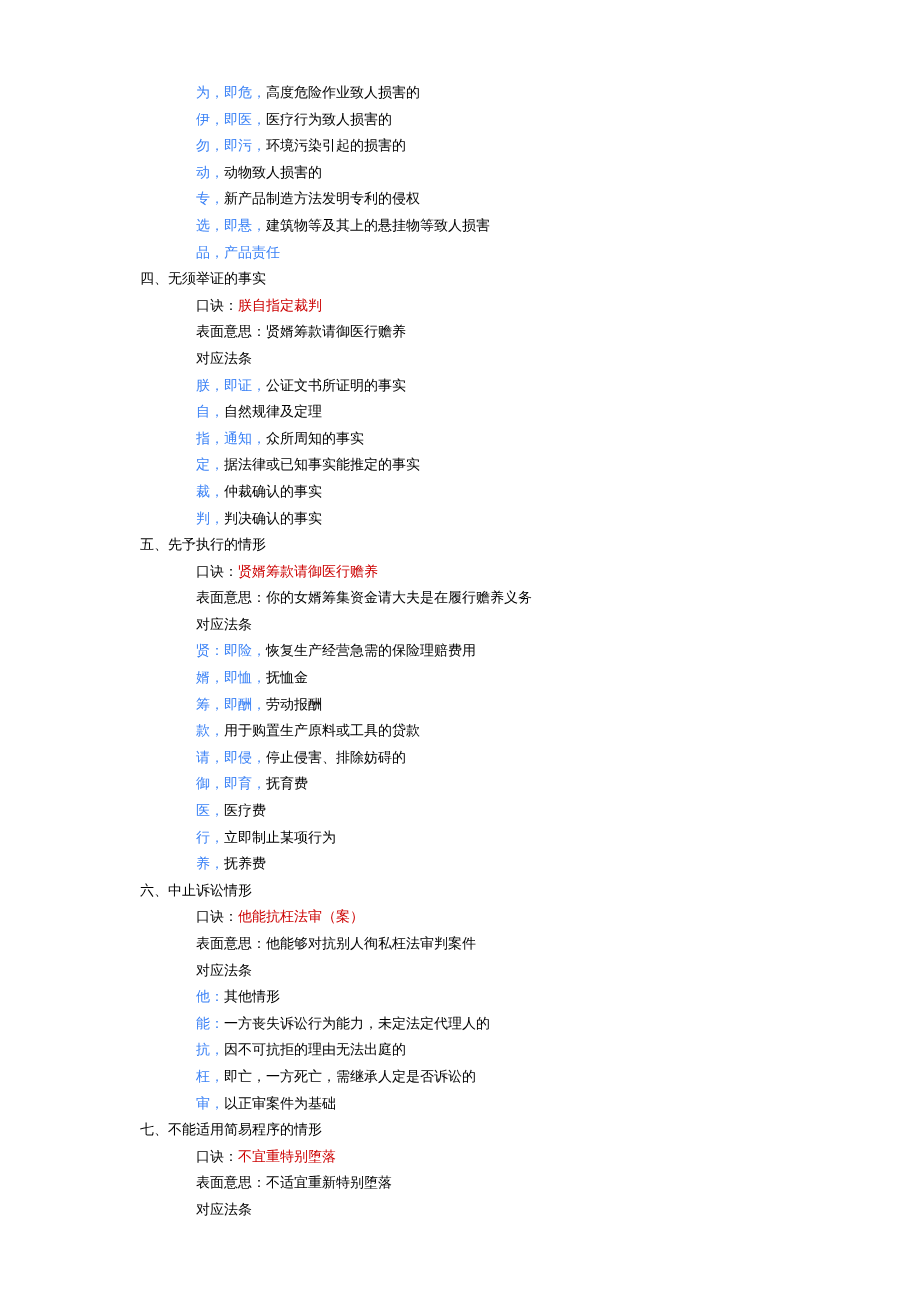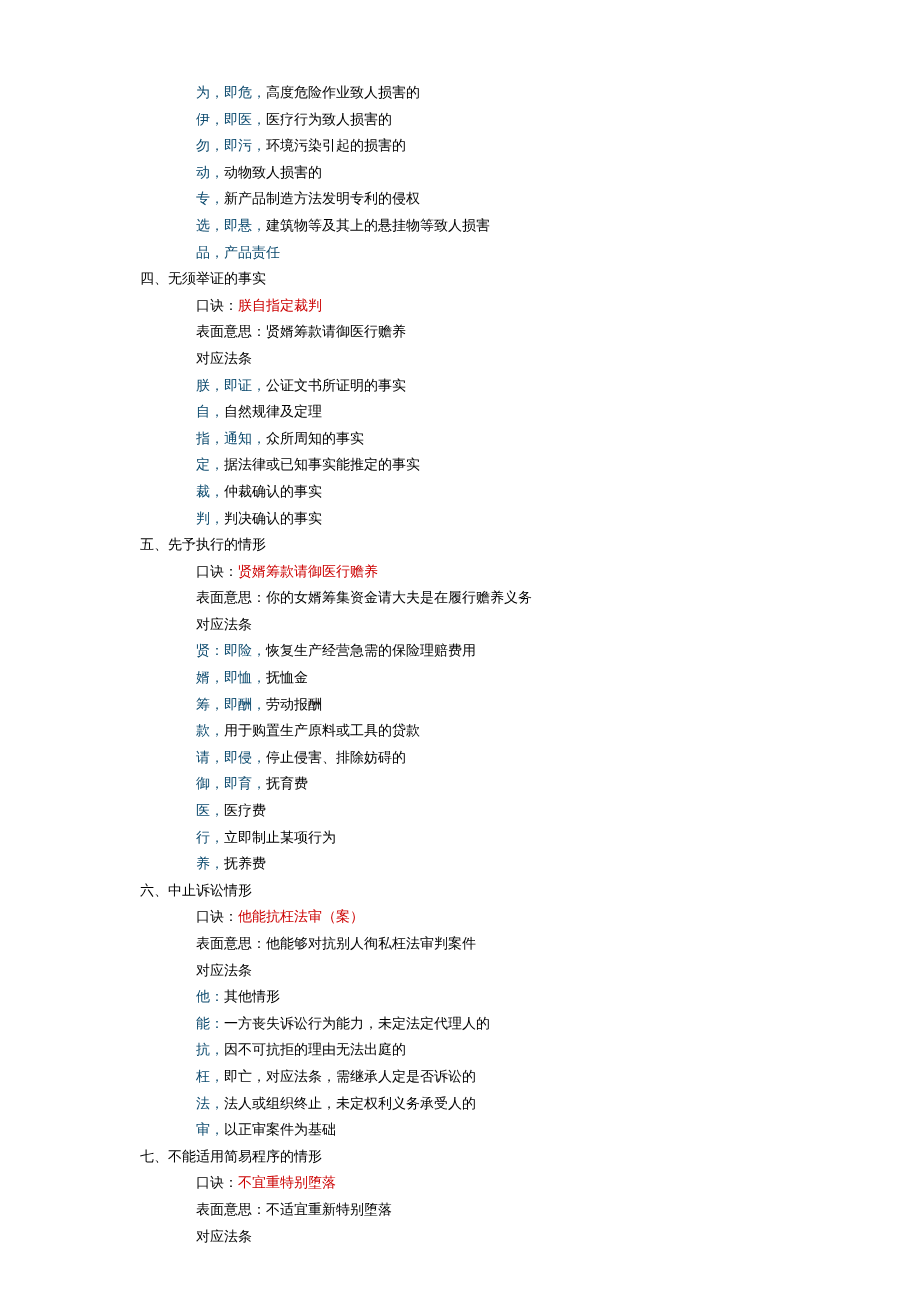--- a/index.html
+++ b/index.html
@@ -12,21 +12,21 @@
     padding: 80px 60px 60px 140px;
     width: 920px;
     box-sizing: border-box;
   }
   .line {
     white-space: nowrap;
   }
   .indent-1 { padding-left: 0; }
   .indent-2 { padding-left: 56px; }
   .indent-3 { padding-left: 56px; }
-  .blue { color: #0c4a6e; font-weight: normal; }
+  .blue { color: #3b82f6; font-weight: normal; }
   .red { color: #cc0000; font-weight: normal; }
   .black { color: #000; }
 </style>
 </head>
 <body>
 
 <div id="content">
     <div class="line indent-3"><span class="blue">为，即危，</span><span class="black">高度危险作业致人损害的</span></div>
     <div class="line indent-3"><span class="blue">伊，即医，</span><span class="black">医疗行为致人损害的</span></div>
     <div class="line indent-3"><span class="blue">勿，即污，</span><span class="black">环境污染引起的损害的</span></div>
@@ -57,20 +57,19 @@
     <div class="line indent-3"><span class="blue">医，</span><span class="black">医疗费</span></div>
     <div class="line indent-3"><span class="blue">行，</span><span class="black">立即制止某项行为</span></div>
     <div class="line indent-3"><span class="blue">养，</span><span class="black">抚养费</span></div>
     <div class="line indent-1"><span class="black">六、中止诉讼情形</span></div>
     <div class="line indent-2"><span class="black">口诀：</span><span class="red">他能抗枉法审（案）</span></div>
     <div class="line indent-2"><span class="black">表面意思：</span><span class="black">他能够对抗别人徇私枉法审判案件</span></div>
     <div class="line indent-2"><span class="black">对应法条</span></div>
     <div class="line indent-3"><span class="blue">他：</span><span class="black">其他情形</span></div>
     <div class="line indent-3"><span class="blue">能：</span><span class="black">一方丧失诉讼行为能力，未定法定代理人的</span></div>
     <div class="line indent-3"><span class="blue">抗，</span><span class="black">因不可抗拒的理由无法出庭的</span></div>
-    <div class="line indent-3"><span class="blue">枉，</span><span class="black">即亡，对应法条，需继承人定是否诉讼的</span></div>
-    <div class="line indent-3"><span class="blue">法，</span><span class="black">法人或组织终止，未定权利义务承受人的</span></div>
+    <div class="line indent-3"><span class="blue">枉，</span><span class="black">即亡，一方死亡，需继承人定是否诉讼的</span></div>
     <div class="line indent-3"><span class="blue">审，</span><span class="black">以正审案件为基础</span></div>
     <div class="line indent-1"><span class="black">七、不能适用简易程序的情形</span></div>
     <div class="line indent-2"><span class="black">口诀：</span><span class="red">不宜重特别堕落</span></div>
     <div class="line indent-2"><span class="black">表面意思：</span><span class="black">不适宜重新特别堕落</span></div>
     <div class="line indent-2"><span class="black">对应法条</span></div>
   </div>
 
 </body></html>

